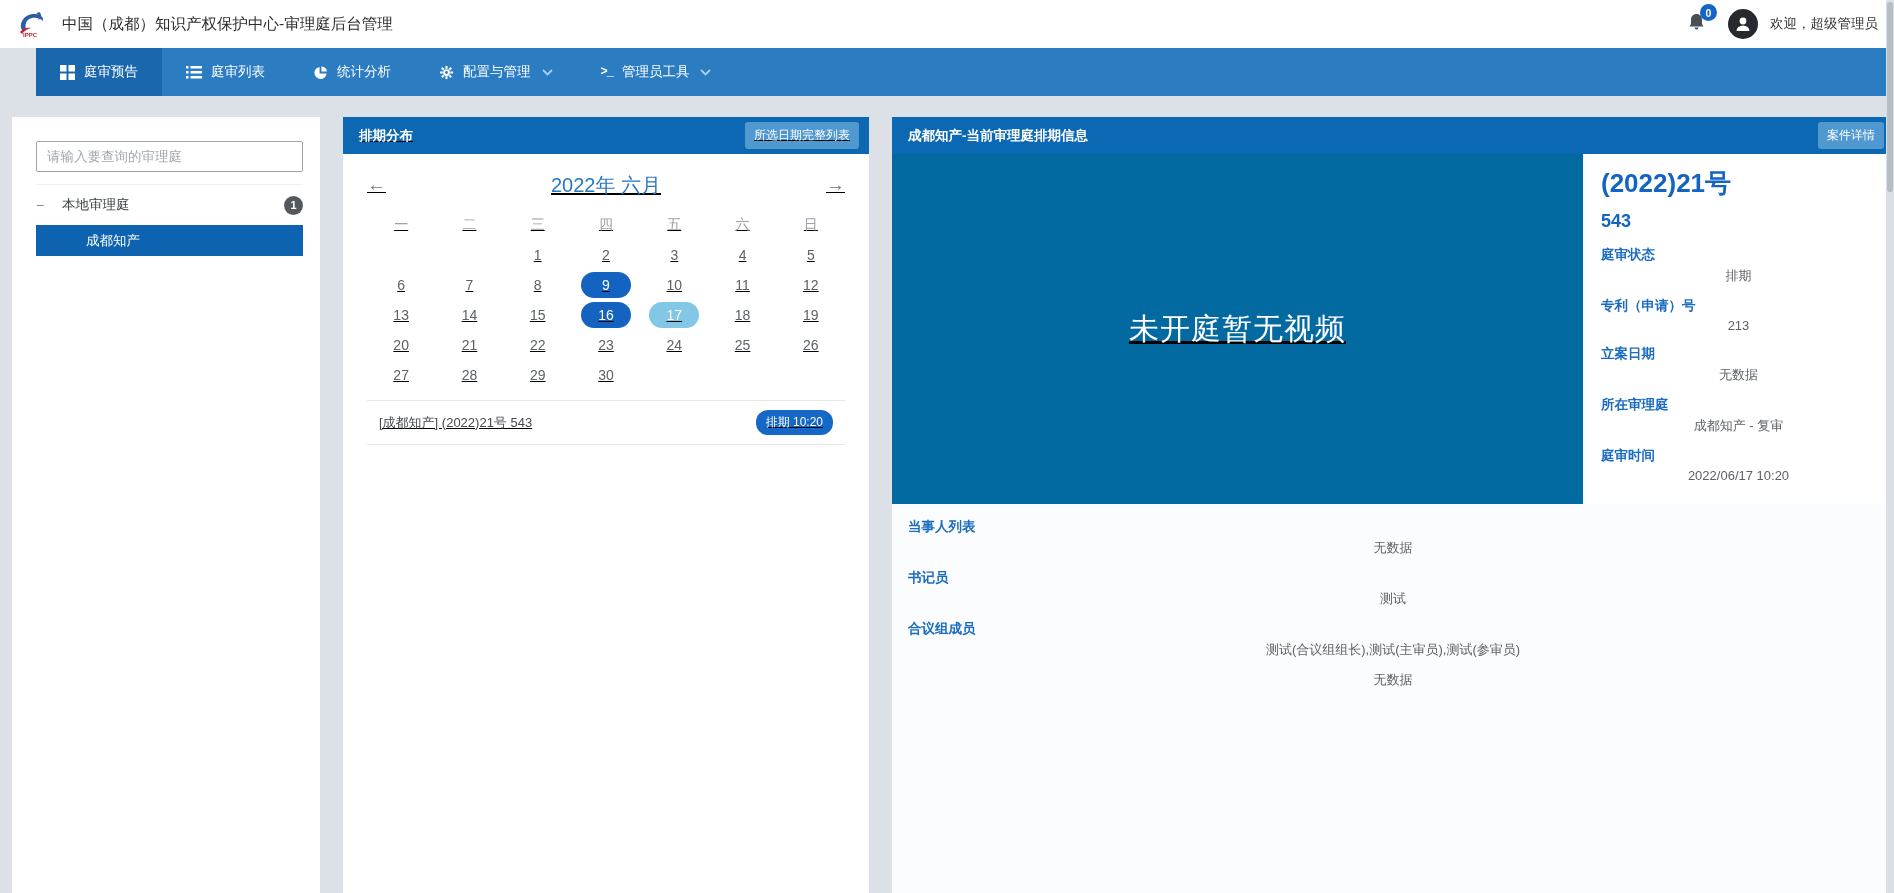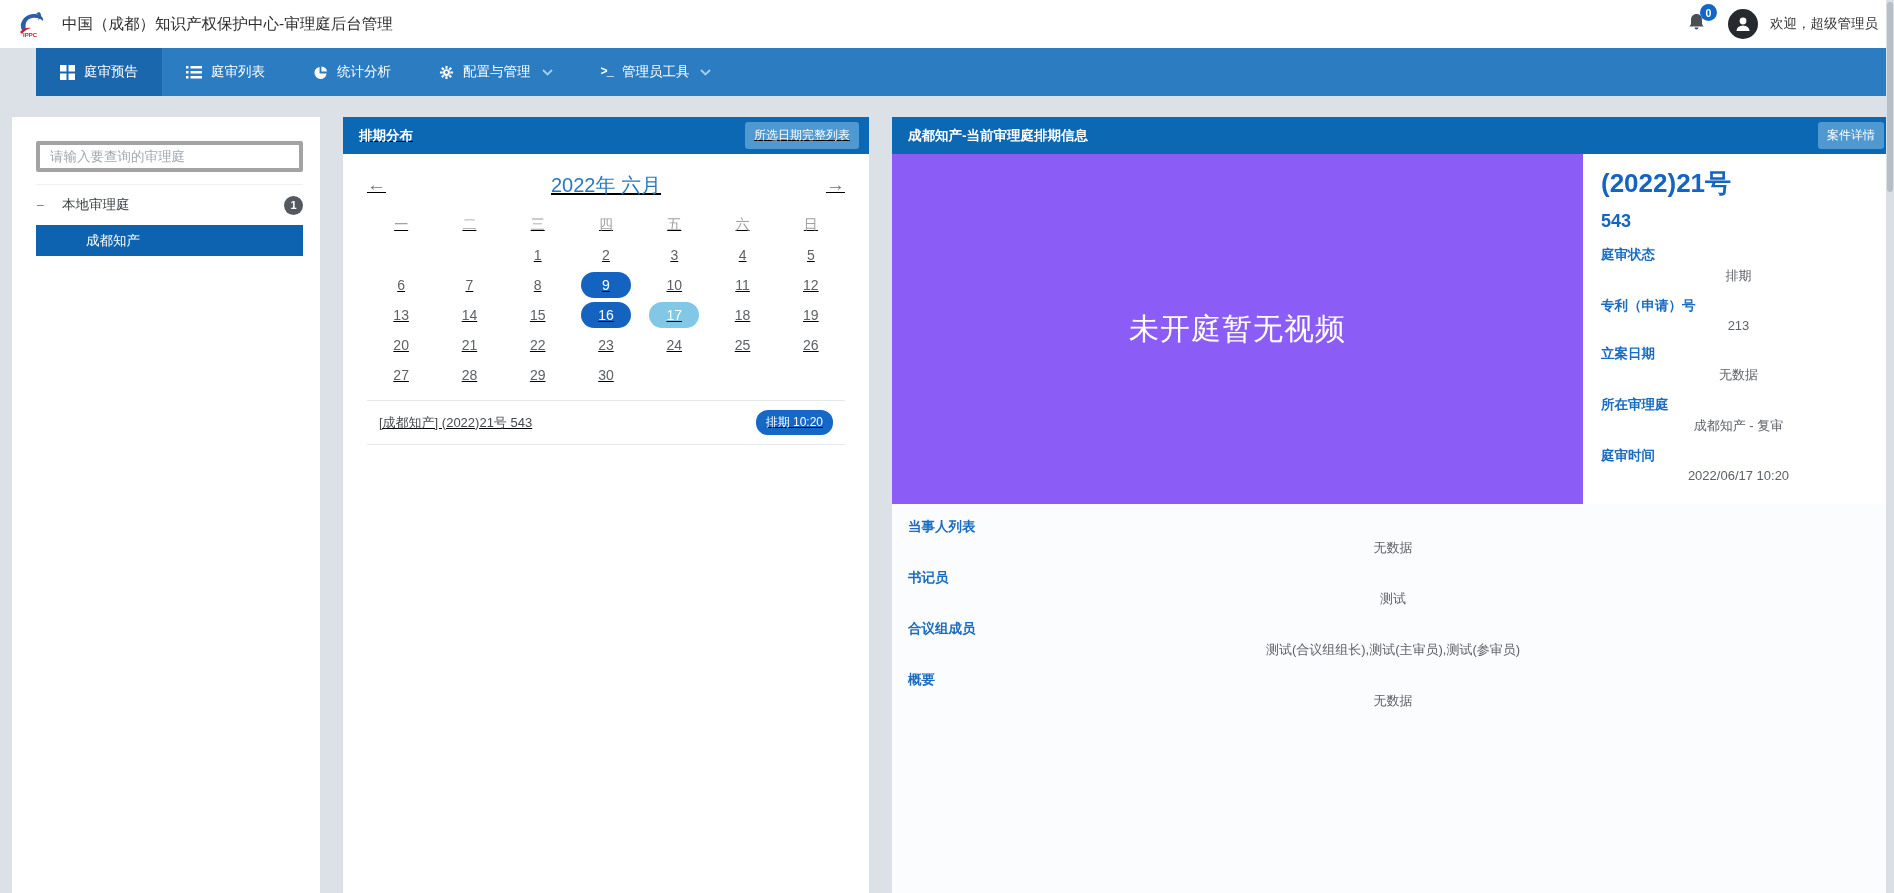--- a/index.html
+++ b/index.html
@@ -26,21 +26,21 @@
   .nav-item.active { background:#1a67ad; }
   .nav-ic { display:flex; align-items:center; }
   .term-glyph { font-weight:bold; font-size:12px; letter-spacing:-1px; font-family:"Liberation Mono","DejaVu Sans Mono",monospace; }
   .chev { margin-left:2px; display:flex; align-items:center; }
 
   
   .content { display:flex; gap:23px; padding:21px 0 0 12px; height:809px; }
 
   
   .sidebar { width:308px; background:#fff; padding:24px 17px 0 24px; }
-  .search-input { width:100%; height:31px; border:4px solid #a3a3a3; border-radius:2px;
+  .search-input { width:100%; height:31px; border:1px solid #a3a3a3; border-radius:2px;
                   padding:0 10px; font-size:13.5px; color:#333; outline:none;
                   font-family:"Liberation Sans","DejaVu Sans",sans-serif; }
   .search-input::placeholder { color:#a2a9b0; }
   .tree { margin-top:12px; border-top:1px solid #eef1f3; }
   .tree-node { height:40px; display:flex; align-items:center; font-size:13.5px; color:#3c4043; cursor:pointer; }
   .collapse-glyph { width:26px; color:#7e858c; font-size:14px; }
   .tree-badge { margin-left:auto; width:19px; height:19px; border-radius:50%; background:#54595f;
                 color:#fff; font-size:11px; font-weight:bold; display:flex; align-items:center; justify-content:center; }
   .tree-child { height:31px; display:flex; align-items:center; padding-left:50px; font-size:13.5px; cursor:pointer; }
   .tree-child.selected { background:#0d63af; color:#fff; }
@@ -68,21 +68,21 @@
   .pill-light { background:#82c7e5; color:#fff; }
   .schedule { margin-top:10px; border-top:1px solid #e4e8eb; border-bottom:1px solid #e4e8eb; }
   .schedule-row { display:flex; align-items:center; padding:9px 12px; }
   .schedule-text { font-size:13px; color:#45494e; }
   .schedule-badge { margin-left:auto; background:#1568c5; color:#fff; font-size:12px;
                     padding:4px 10px; border-radius:12px; white-space:nowrap; }
 
   
   .detail-panel { flex:1; min-width:0; background:#fff; display:flex; flex-direction:column; }
   .detail-top { display:flex; height:350px; min-height:350px; }
-  .video { flex:1; background:#8b5cf6; display:flex; align-items:center; justify-content:center; }
+  .video { flex:1; background:#0369a1; display:flex; align-items:center; justify-content:center;text-decoration:underline; }
   .video-text { color:#fff; font-size:30px; letter-spacing:1px; }
   .case-card { width:311px; background:#fff; padding:12px 18px; overflow:hidden; }
   .case-no { color:#1464c2; font-size:26px; font-weight:bold; }
   .court-no { color:#1464c2; font-size:18px; font-weight:bold; margin:10px 0 14px; }
   .field { margin-bottom:12px; }
   .field-label { color:#1b6cc0; font-size:13.5px; font-weight:bold; margin-bottom:3px; }
   .field-value { color:#5d6166; font-size:13px;text-align:center; }
   .detail-info { flex:1; background:#fbfcfd; padding:14px 16px; }
 
   
@@ -374,21 +374,20 @@
       </div>
       <div class="field">
         <div class="field-label">书记员</div>
         <div class="field-value">测试</div>
       </div>
       <div class="field">
         <div class="field-label">合议组成员</div>
         <div class="field-value">测试(合议组组长),测试(主审员),测试(参审员)</div>
       </div>
       <div class="field">
-        <div class="field-label">概要</div>
         <div class="field-value">无数据</div>
       </div>
     </div>
   </div>
 </div>
 
 <div class="scrollbar">
   <div class="scroll-thumb"></div>
 </div>
 

